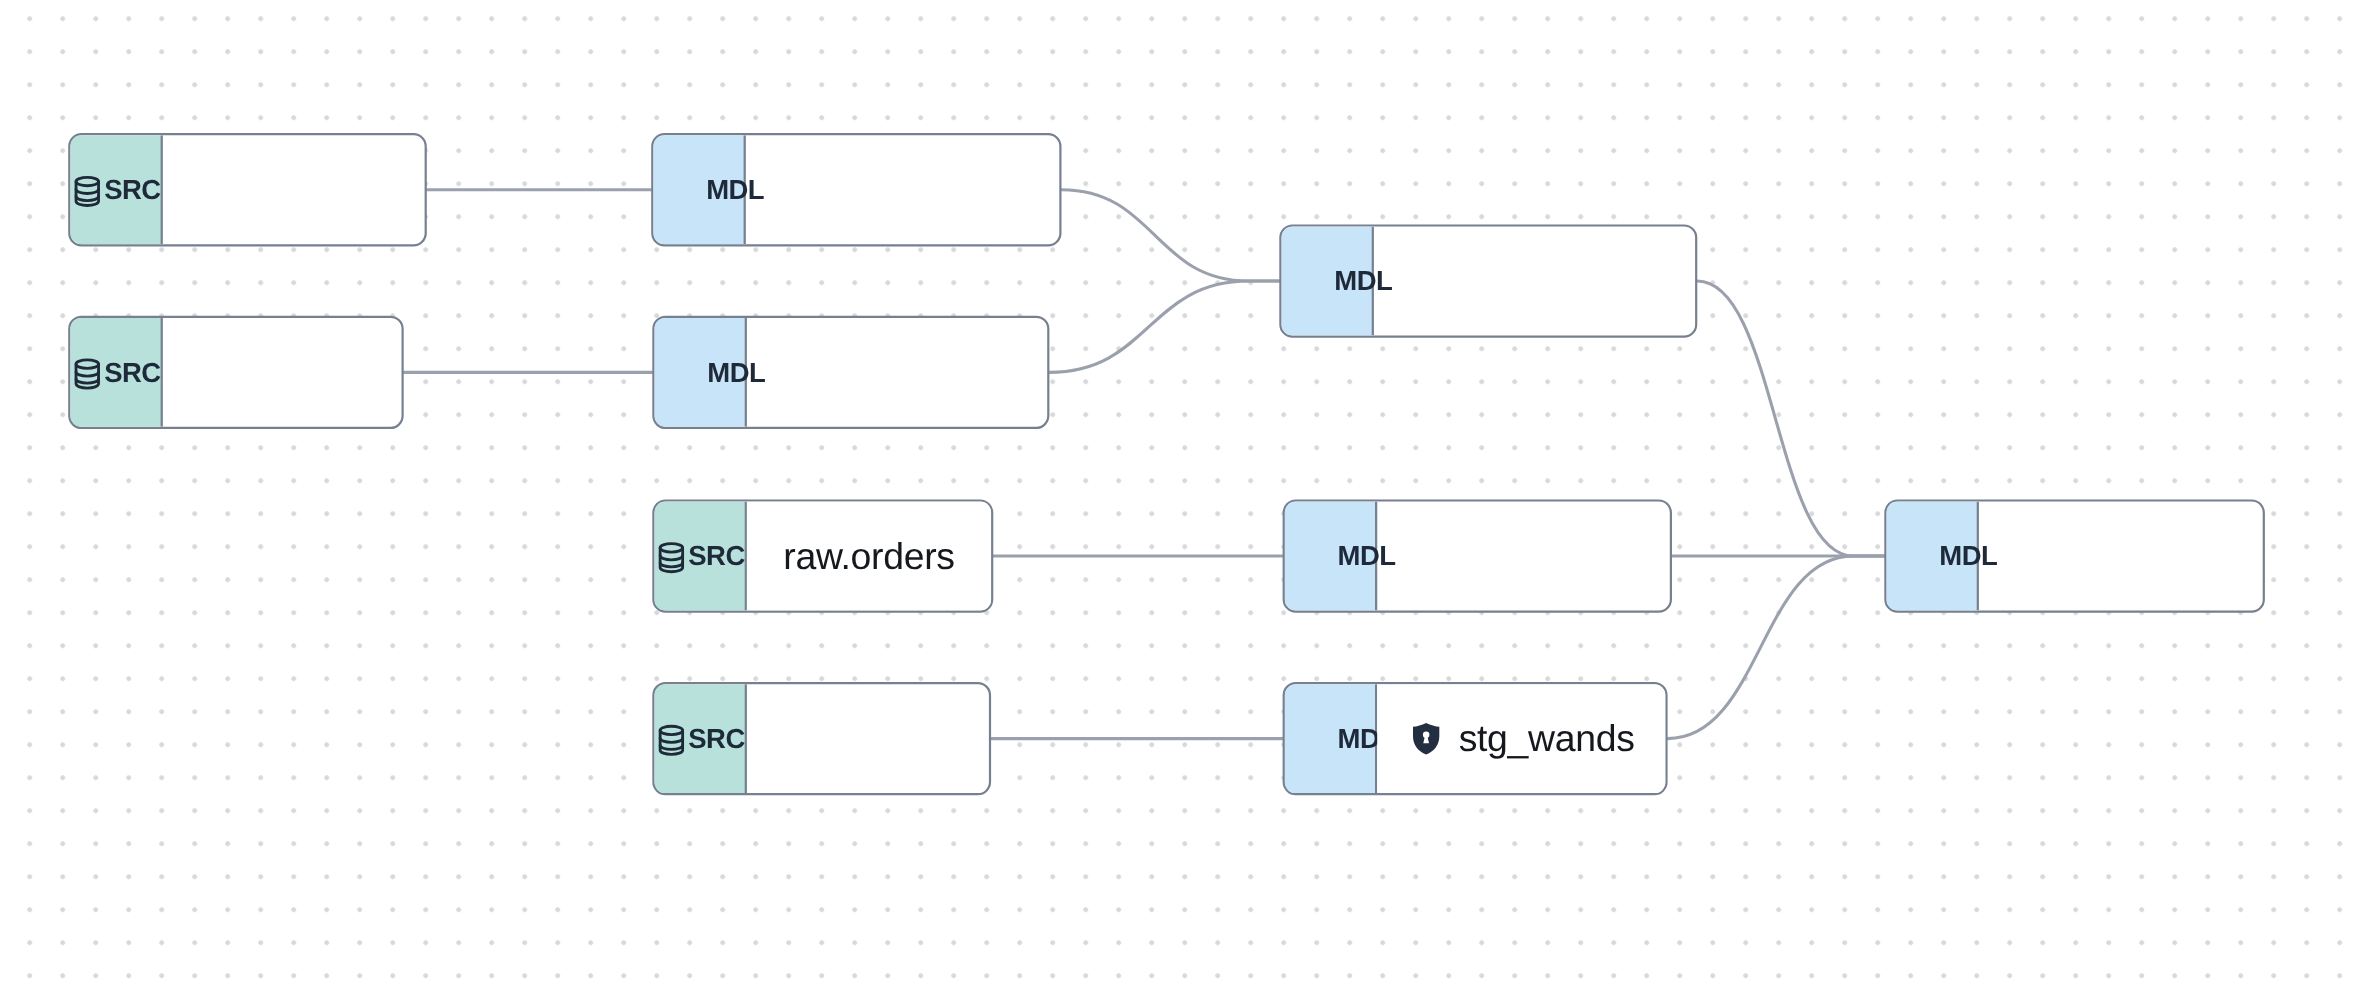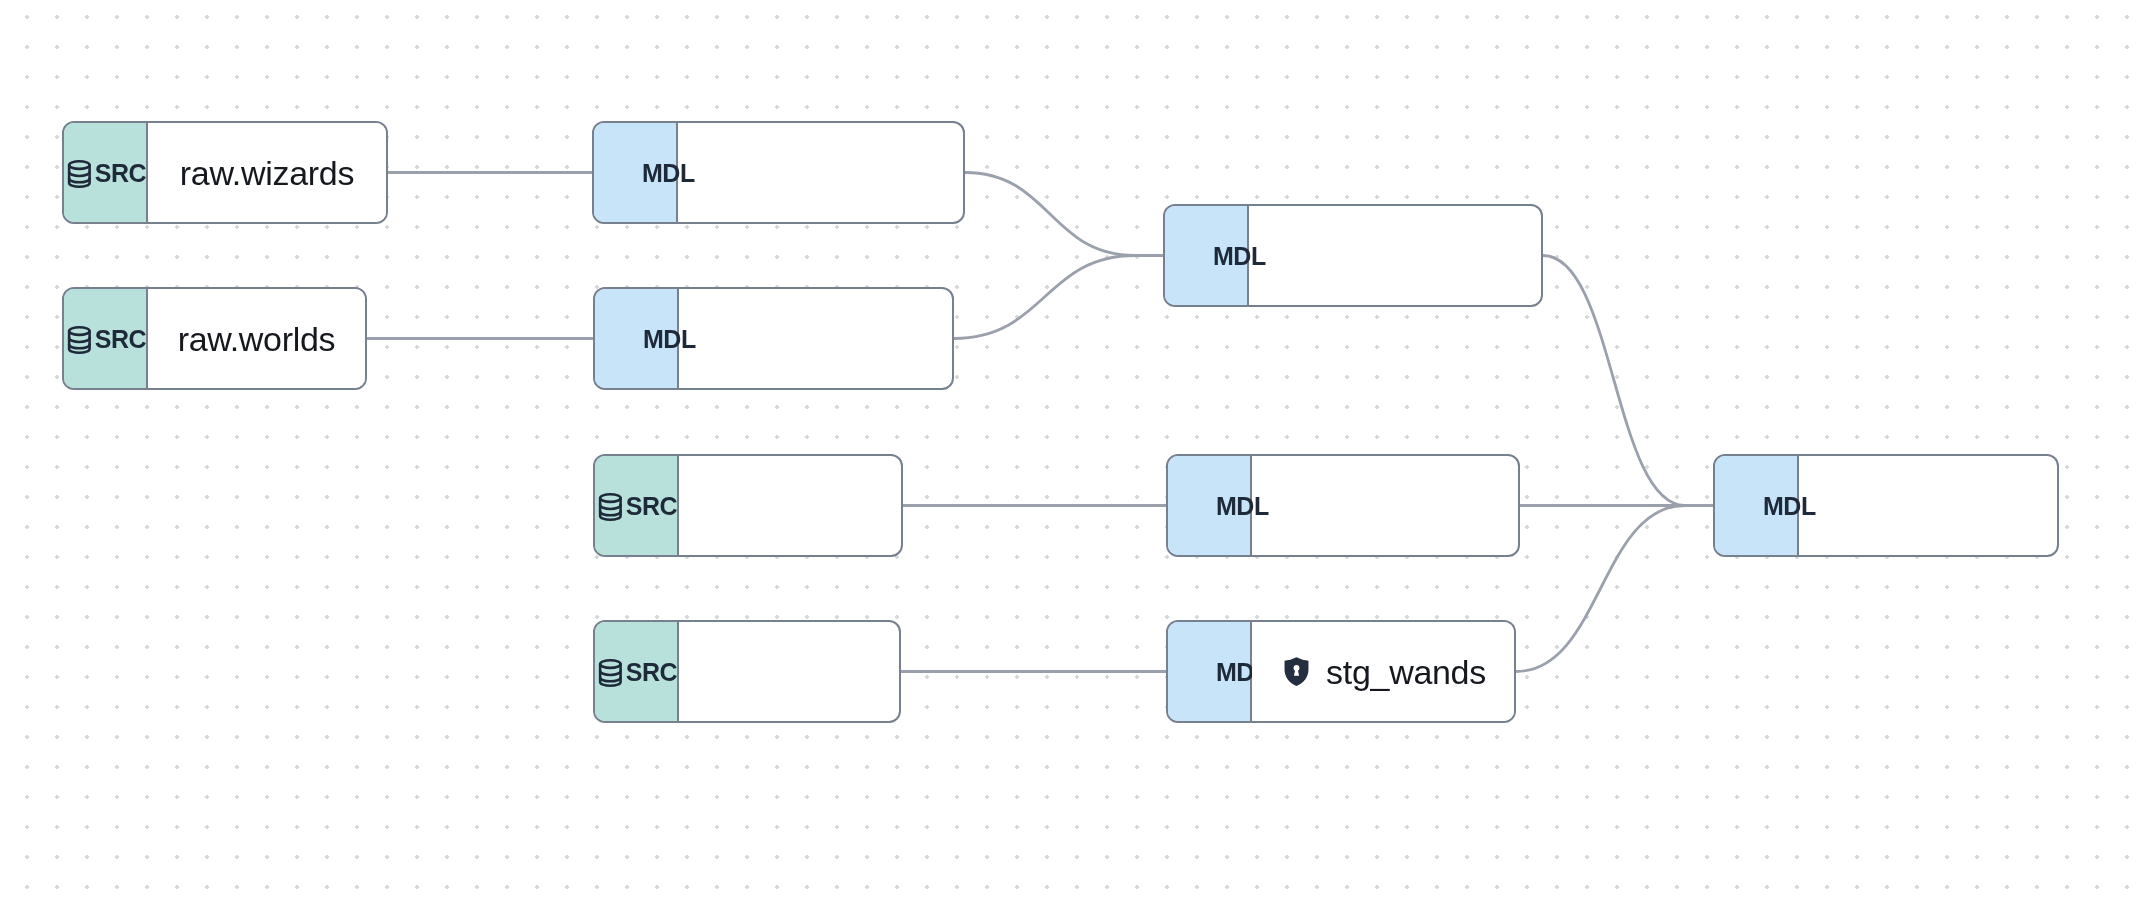--- a/index.html
+++ b/index.html
@@ -70,24 +70,20 @@
     <div class="badge">
       <svg class="icon-db" viewBox="0 0 24 24">
         <ellipse cx="12" cy="5" rx="8" ry="3"></ellipse>
         <path d="M4 5v14c0 1.66 3.58 3 8 3s8-1.34 8-3V5"></path>
         <path d="M4 10.5c0 1.66 3.58 3 8 3s8-1.34 8-3"></path>
         <path d="M4 15.5c0 1.66 3.58 3 8 3s8-1.34 8-3"></path>
       </svg>
 
       <span class="badge-label">SRC</span>
     </div>
-    <div class="label-area">
-
-      <span class="node-label">raw.wizards</span>
-    </div>
   </div>
     <div class="node model" style="left: 592px; top: 121px; width: 373px; height: 103px;">
     <div class="badge">
 
       <svg class="icon-cube" viewBox="0 0 24 24">
         <path d="M21 16V8a2 2 0 0 0-1-1.73l-7-4a2 2 0 0 0-2 0l-7 4A2 2 0 0 0 3 8v8a2 2 0 0 0 1 1.73l7 4a2 2 0 0 0 2 0l7-4A2 2 0 0 0 21 16z"></path>
         <polyline points="3.27 6.96 12 12.01 20.73 6.96"></polyline>
         <line x1="12" y1="22.08" x2="12" y2="12"></line>
       </svg>
       <span class="badge-label">MDL</span>
@@ -96,24 +92,20 @@
     <div class="node source" style="left: 62px; top: 287px; width: 305px; height: 103px;">
     <div class="badge">
       <svg class="icon-db" viewBox="0 0 24 24">
         <ellipse cx="12" cy="5" rx="8" ry="3"></ellipse>
         <path d="M4 5v14c0 1.66 3.58 3 8 3s8-1.34 8-3V5"></path>
         <path d="M4 10.5c0 1.66 3.58 3 8 3s8-1.34 8-3"></path>
         <path d="M4 15.5c0 1.66 3.58 3 8 3s8-1.34 8-3"></path>
       </svg>
 
       <span class="badge-label">SRC</span>
-    </div>
-    <div class="label-area">
-
-      <span class="node-label">raw.worlds</span>
     </div>
   </div>
     <div class="node model" style="left: 593px; top: 287px; width: 361px; height: 103px;">
     <div class="badge">
 
       <svg class="icon-cube" viewBox="0 0 24 24">
         <path d="M21 16V8a2 2 0 0 0-1-1.73l-7-4a2 2 0 0 0-2 0l-7 4A2 2 0 0 0 3 8v8a2 2 0 0 0 1 1.73l7 4a2 2 0 0 0 2 0l7-4A2 2 0 0 0 21 16z"></path>
         <polyline points="3.27 6.96 12 12.01 20.73 6.96"></polyline>
         <line x1="12" y1="22.08" x2="12" y2="12"></line>
       </svg>
@@ -134,20 +126,24 @@
     <div class="node source" style="left: 593px; top: 454px; width: 310px; height: 103px;">
     <div class="badge">
       <svg class="icon-db" viewBox="0 0 24 24">
         <ellipse cx="12" cy="5" rx="8" ry="3"></ellipse>
         <path d="M4 5v14c0 1.66 3.58 3 8 3s8-1.34 8-3V5"></path>
         <path d="M4 10.5c0 1.66 3.58 3 8 3s8-1.34 8-3"></path>
         <path d="M4 15.5c0 1.66 3.58 3 8 3s8-1.34 8-3"></path>
       </svg>
 
       <span class="badge-label">SRC</span>
+    </div>
+    <div class="label-area">
+
+      <span class="node-label">raw.orders</span>
     </div>
   </div>
     <div class="node model" style="left: 1166px; top: 454px; width: 354px; height: 103px;">
     <div class="badge">
 
       <svg class="icon-cube" viewBox="0 0 24 24">
         <path d="M21 16V8a2 2 0 0 0-1-1.73l-7-4a2 2 0 0 0-2 0l-7 4A2 2 0 0 0 3 8v8a2 2 0 0 0 1 1.73l7 4a2 2 0 0 0 2 0l7-4A2 2 0 0 0 21 16z"></path>
         <polyline points="3.27 6.96 12 12.01 20.73 6.96"></polyline>
         <line x1="12" y1="22.08" x2="12" y2="12"></line>
       </svg>

